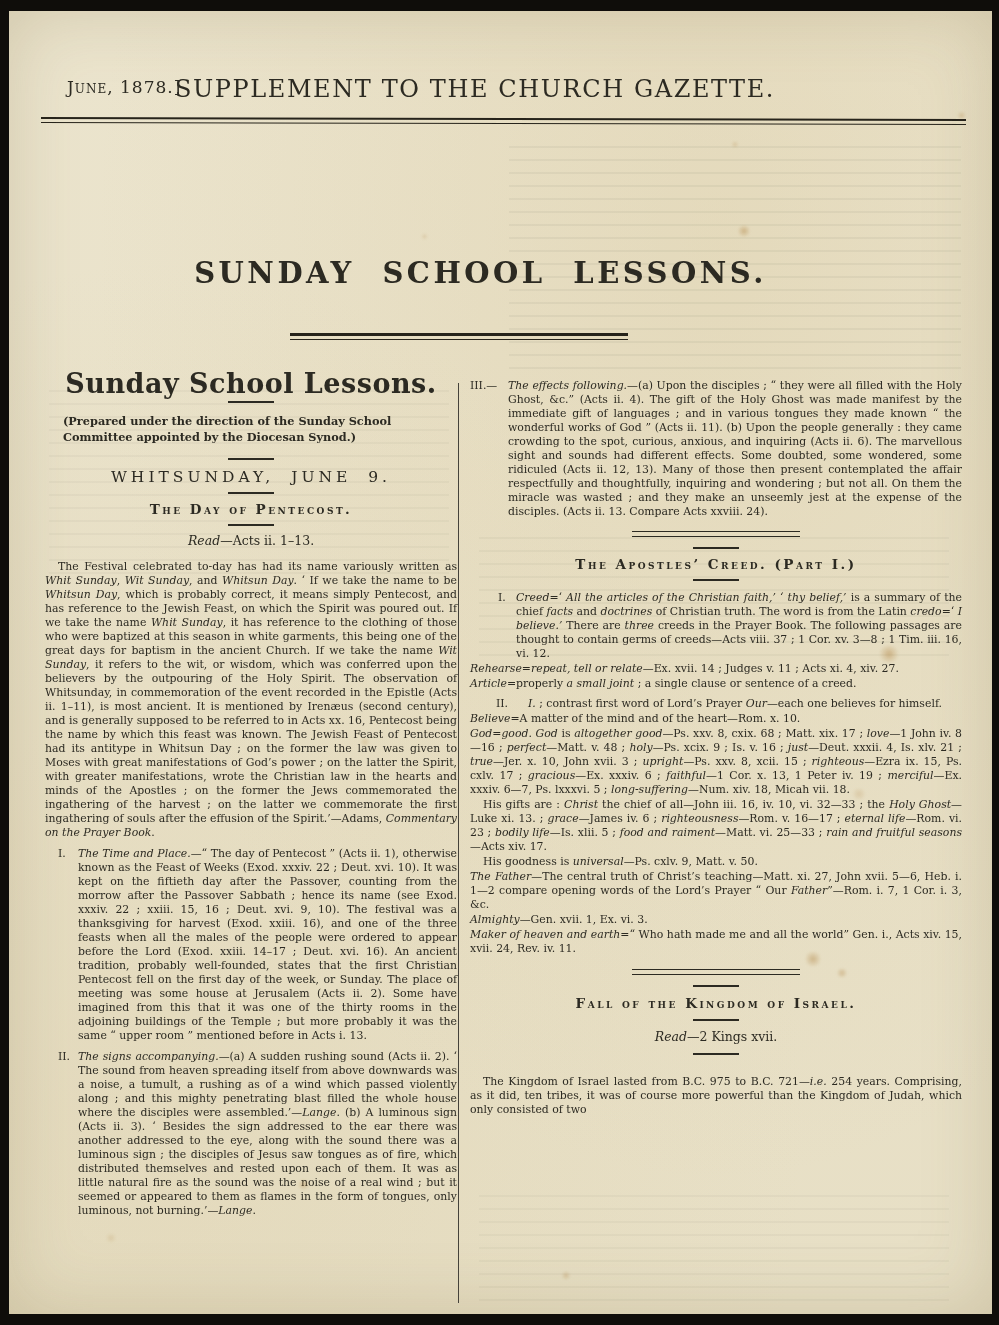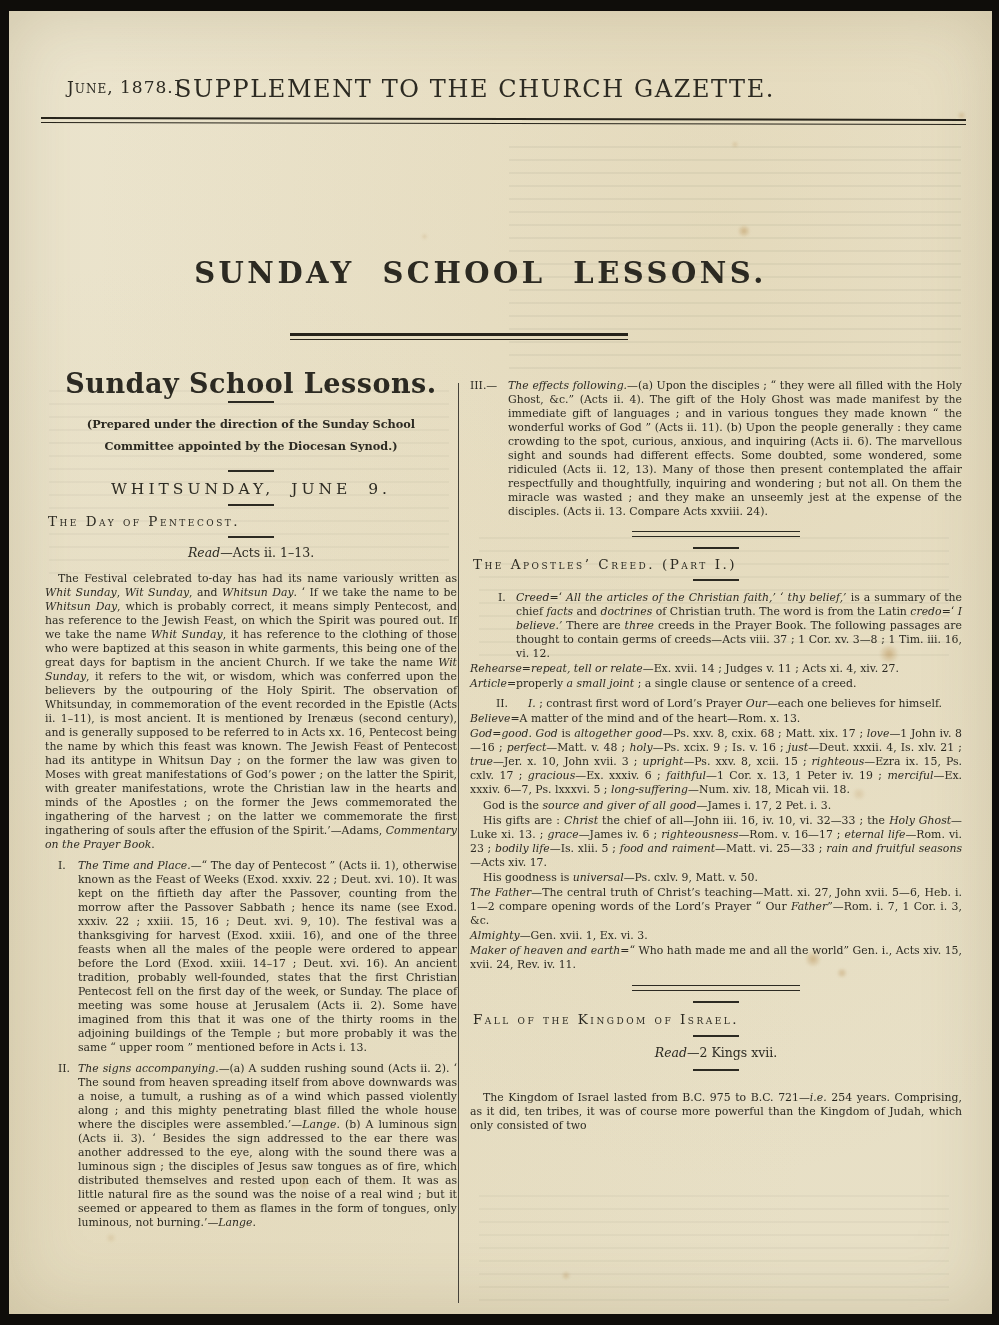--- a/index.html
+++ b/index.html
@@ -29,24 +29,24 @@
   .title-rule{position:absolute;left:281px;top:322px;width:338px;height:3px;
     border-top:3px solid #27241b;border-bottom:1.5px solid #27241b;}
   
   .col{position:absolute;font-size:10.9px;line-height:14px;}
   .col-left{left:36px;top:364px;width:412px;}
   .col-divider{position:absolute;left:449px;top:372px;width:1px;height:920px;background:#45423a;}
   .col-right{left:461px;top:368px;width:492px;}
   .gothic-title{text-align:center;font-size:27px;font-weight:bold;letter-spacing:.5px;margin-top:2px;}
   .rule-a{width:46px;border-top:2.5px solid #2c2a22;margin:10px auto;}
   .rule-dbl{width:168px;height:4px;border-top:1.5px solid #2c2a22;border-bottom:1.5px solid #2c2a22;margin:10px auto;}
-  .prepared-note{text-align:center;font-size:11.3px;font-weight:bold;line-height:22px;padding:0 18px;}
+  .prepared-note{text-align:left;font-size:11.3px;font-weight:bold;line-height:16px;padding:0 18px;}
   .h-caps{text-align:center;font-size:15.5px;letter-spacing:4px;word-spacing:8px;margin:2px 0;}
   .h-caps2{text-align:center;font-size:15px;letter-spacing:3px;word-spacing:4px;margin:2px 0;}
-  .h-smallcaps{font-size:13.5px;letter-spacing:2.5px;font-variant-caps:small-caps;margin:1px 3px;}
+  .h-smallcaps{text-align:center;font-size:13.5px;letter-spacing:2.5px;font-variant-caps:small-caps;margin:1px 16px;font-weight:bold;}
   .h-read{text-align:center;font-size:12.5px;margin:2px 0;}
   .para{text-align:justify;}
   .para.indent1{text-indent:13px;margin-top:12px;}
   .point{position:relative;text-align:justify;padding-left:33px;margin-top:7px;}
   .point > .lbl{position:absolute;left:13px;}
   .pointr{position:relative;text-align:justify;padding-left:46px;margin-top:2px;}
   .pointr > .lbl{position:absolute;left:28px;}
   .point3{position:relative;text-align:justify;padding-left:38px;}
   .point3 > .lbl{position:absolute;left:0;}
   .entry{text-align:justify;margin-top:1px;}
@@ -110,23 +110,22 @@
     <div class="pointr">
       <span class="lbl">I.</span>
       <span><span class="it">Creed</span><span>=‘ </span><span class="it">All the articles of the Christian faith,’  ‘ thy belief,’</span><span> is a summary of the chief </span><span class="it">facts</span><span> and </span><span class="it">doctrines</span><span> of Christian truth.   The word is from the Latin </span><span class="it">credo</span><span>=‘ </span><span class="it">I believe.’</span><span>  There are </span><span class="it">three</span><span> creeds in the Prayer Book.  The following passages are thought to contain germs of creeds—Acts viii. 37 ;  1 Cor. xv. 3—8 ;  1 Tim. iii. 16, vi. 12.</span></span>
     </div>
     <p class="entry" style="margin:1px 0 0;"><span class="it">Rehearse</span><span>=</span><span class="it">repeat, tell or relate</span><span>—Ex. xvii. 14 ;  Judges v. 11 ;  Acts xi. 4, xiv. 27.</span></p>
     <p class="entry" style="margin:1px 0 6px;"><span class="it">Article</span><span>=properly </span><span class="it">a small joint</span><span> ;  a single clause or sentence of a creed.</span></p>
     <div class="pointr" style="padding-left:58px;">
       <span class="lbl" style="left:26px;">II.</span>
       <span><span class="it">I.</span><span> ;  contrast first word of Lord’s Prayer </span><span class="it">Our</span><span>—each one believes for himself.</span></span>
     </div>
-    <p class="entry" style="margin:1px 0 0;"><span class="it">Believe</span><span>=A matter of the mind and of the heart—Rom. x. 13.</span></p>
+    <p class="entry" style="margin:1px 0 0;"><span class="it">Believe</span><span>=A matter of the mind and of the heart—Rom. x. 10.</span></p>
     <p class="entry" style="margin:1px 0 0;"><span class="it">God</span><span>=</span><span class="it">good</span><span>.   </span><span class="it">God</span><span> is </span><span class="it">altogether good</span><span>—Ps. xxv. 8, cxix. 68 ;  Matt. xix. 17 ;  </span><span class="it">love</span><span>—1 John iv. 8—16 ;  </span><span class="it">perfect</span><span>—Matt. v. 48 ;  </span><span class="it">holy</span><span>—Ps. xcix. 9 ;  Is. v. 16 ;  </span><span class="it">just</span><span>—Deut. xxxii. 4, Is. xlv. 21 ;  </span><span class="it">true</span><span>—Jer. x. 10, John xvii. 3 ;  </span><span class="it">upright</span><span>—Ps. xxv. 8, xcii. 15 ;  </span><span class="it">righteous</span><span>—Ezra ix. 15, Ps. cxlv. 17 ;  </span><span class="it">gracious</span><span>—Ex. xxxiv. 6 ;  </span><span class="it">faithful</span><span>—1 Cor. x. 13,  1 Peter iv. 19 ;  </span><span class="it">merciful</span><span>—Ex. xxxiv. 6—7, Ps. lxxxvi. 5 ;  </span><span class="it">long-suffering</span><span>—Num. xiv. 18, Micah vii. 18.</span></p>
-    <p class="entry" style="margin:2px 0 0;text-indent:13px;"><span>God is the </span><span class="it">source and giver of all good</span><span>—James i. 17,  2 Pet. i. 3.</span></p>
     <p class="entry" style="margin:1px 0 0;text-indent:13px;"><span>His gifts are :   </span><span class="it">Christ</span><span> the chief of all—John iii. 16, iv. 10, vi. 32—33 ;  the </span><span class="it">Holy Ghost</span><span>—Luke xi. 13. ;  </span><span class="it">grace</span><span>—James iv. 6 ;  </span><span class="it">righteousness</span><span>—Rom. v. 16—17 ;  </span><span class="it">eternal life</span><span>—Rom. vi. 23 ;  </span><span class="it">bodily life</span><span>—Is. xlii. 5 ;  </span><span class="it">food and raiment</span><span>—Matt. vi. 25—33 ;  </span><span class="it">rain and fruitful seasons</span><span>—Acts xiv. 17.</span></p>
     <p class="entry" style="margin:1px 0 0;text-indent:13px;"><span>His goodness is </span><span class="it">universal</span><span>—Ps. cxlv. 9, Matt. v. 50.</span></p>
     <p class="entry" style="margin:1px 0 0;"><span class="it">The Father</span><span>—The central truth of  Christ’s teaching—Matt. xi. 27, John xvii. 5—6, Heb. i. 1—2 compare opening words of the Lord’s Prayer “ Our </span><span class="it">Father</span><span>”—Rom. i. 7,  1 Cor. i. 3, &amp;c.</span></p>
     <p class="entry" style="margin:1px 0 0;"><span class="it">Almighty</span><span>—Gen. xvii. 1, Ex. vi. 3.</span></p>
     <p class="entry" style="margin:1px 0 0;"><span class="it">Maker of heaven and earth</span><span>=“ Who hath made me and all the world”  Gen. i.,  Acts xiv. 15, xvii. 24,  Rev. iv. 11.</span></p>
 
     <div class="rule-dbl" style="margin-top:13px;"></div>
     <div class="rule-a" style="margin:9px auto;"></div>
     <div class="h-smallcaps">Fall of the Kingdom of Israel.</div>
     <div class="rule-a" style="margin:9px auto;"></div>

